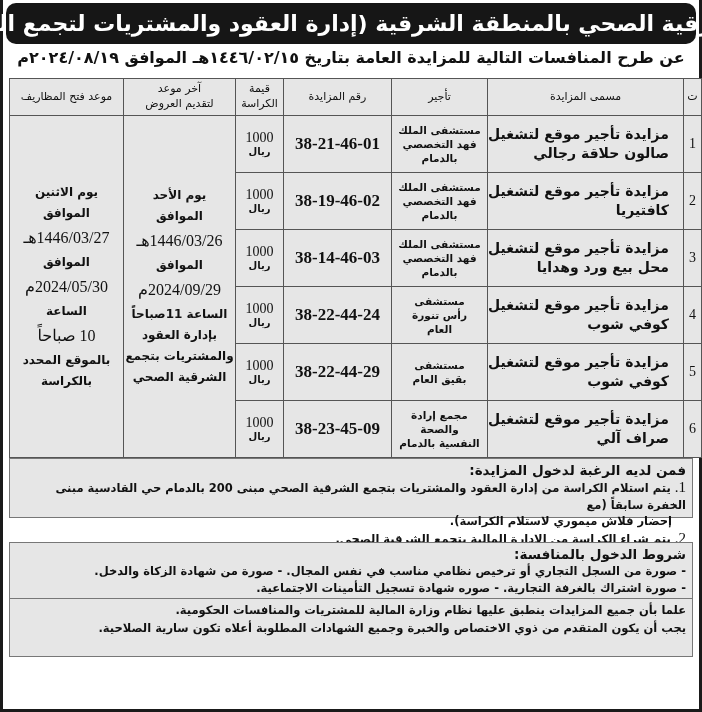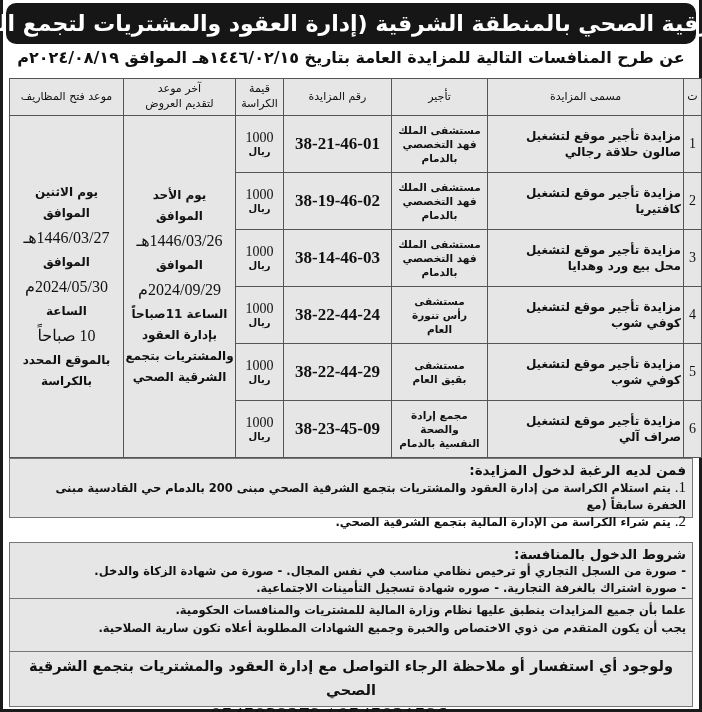--- a/index.html
+++ b/index.html
@@ -22,21 +22,21 @@
     table.tenders {
       position: absolute; left: 6px; top: 78px; width: 692px;
       border-collapse: collapse; direction: rtl; table-layout: fixed;
       background: #e6e6e6;
     }
     table.tenders th, table.tenders td {
       border: 1px solid #555; text-align: center; vertical-align: middle; padding: 0;
     }
     table.tenders th { height: 36px; font-size: 11px; font-weight: normal; line-height: 1.35; }
     table.tenders td.num { font-family: "Liberation Serif", serif; font-size: 14px; width: 18px; }
-    table.tenders td.name { font-weight: bold; font-size: 12px; line-height: 1.35; text-align: right; padding-right: 2px; }
+    table.tenders td.name { font-weight: bold; font-size: 14px; line-height: 1.35; text-align: right; padding-right: 14px; }
     table.tenders td.loc { font-size: 10.5px; font-weight: bold; line-height: 1.35; }
     table.tenders td.code { font-family: "Liberation Serif", serif; font-weight: bold; font-size: 17px; direction: ltr; }
     table.tenders td.price { font-family: "Liberation Serif", serif; font-size: 14px; line-height: 1.2; }
     table.tenders td.price .cur { font-family: "DejaVu Sans", sans-serif; font-size: 10px; font-weight: bold; display: block; }
     table.tenders tr.row td { height: 56px; }
     table.tenders td.dates { font-size: 12px; font-weight: bold; line-height: 1.75; }
     table.tenders td.dates .d { font-family: "Liberation Serif", serif; font-weight: normal; font-size: 16px; }
     .section {
       position: absolute; left: 6px; right: 6px; background: #e6e6e6;
       border: 1px solid #777; direction: rtl; box-sizing: border-box; padding: 2px 6px;
@@ -146,35 +146,29 @@
         <td class="loc"><span>مجمع إرادة</span><br><span>والصحة</span><br><span>النفسية بالدمام</span></td>
         <td class="code">38-23-45-09</td>
         <td class="price"><span>1000</span><span class="cur">ريال</span></td>
       </tr>
     </tbody>
   </table>
 
   <div class="section sec1">
     <div class="head">فمن لديه الرغبة لدخول المزايدة:</div>
     <div class="line"><span class="n">1.</span> <span>يتم استلام الكراسة من إدارة العقود والمشتريات بتجمع الشرقية الصحي مبنى 200 بالدمام حي القادسية مبنى الخفرة سابقاً (مع</span></div>
+    <div class="line" style="padding-right:14px">إحضار فلاش ميموري لاستلام الكراسة).</div>
     <div class="line"><span class="n">2.</span> <span>يتم شراء الكراسة من الإدارة المالية بتجمع الشرقية الصحي.</span></div>
   </div>
 
   <div class="section sec2">
     <div class="head">شروط الدخول بالمنافسة:</div>
     <div class="line">- صورة من السجل التجاري أو ترخيص نظامي مناسب في نفس المجال. - صورة من شهادة الزكاة والدخل.</div>
     <div class="line">- صورة اشتراك بالغرفة التجارية. - صوره شهادة تسجيل التأمينات الاجتماعية.</div>
   </div>
 
   <div class="section sec3">
     <div class="line">علما بأن جميع المزايدات ينطبق عليها نظام وزارة المالية للمشتريات والمنافسات الحكومية.</div>
     <div class="line">يجب أن يكون المتقدم من ذوي الاختصاص والخبرة وجميع الشهادات المطلوبة أعلاه تكون سارية الصلاحية.</div>
   </div>
 
-  <div class="section sec4">
-    <div class="head">ولوجود أي استفسار أو ملاحظة الرجاء التواصل مع إدارة العقود والمشتريات بتجمع الشرقية الصحي</div>
-    <div class="phone-row">
-      <span>هاتف:</span>
-      <span class="ph">0545039279 / 0545021596</span>
-    </div>
-  </div>
 
 </div>
 
 </body></html>

